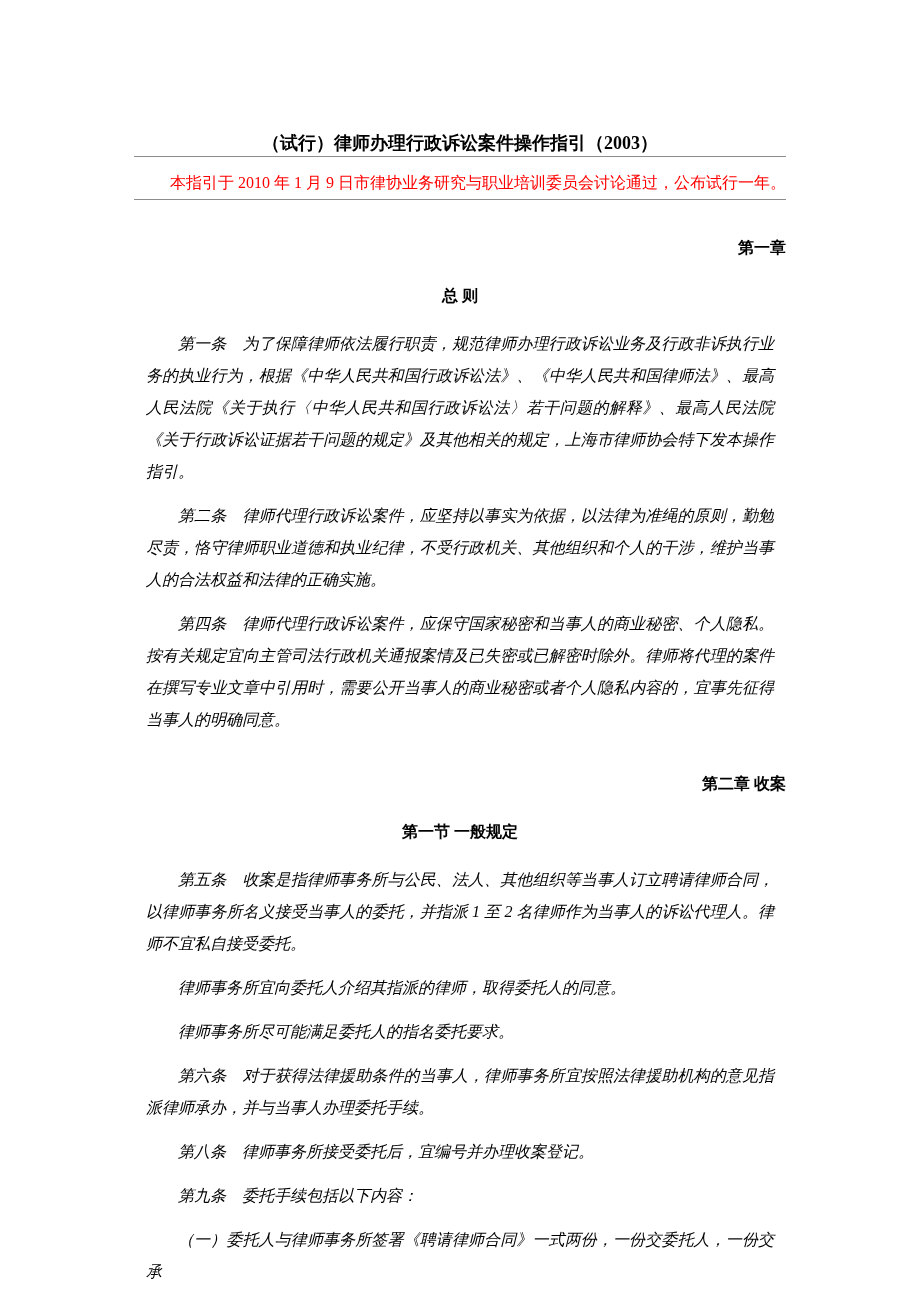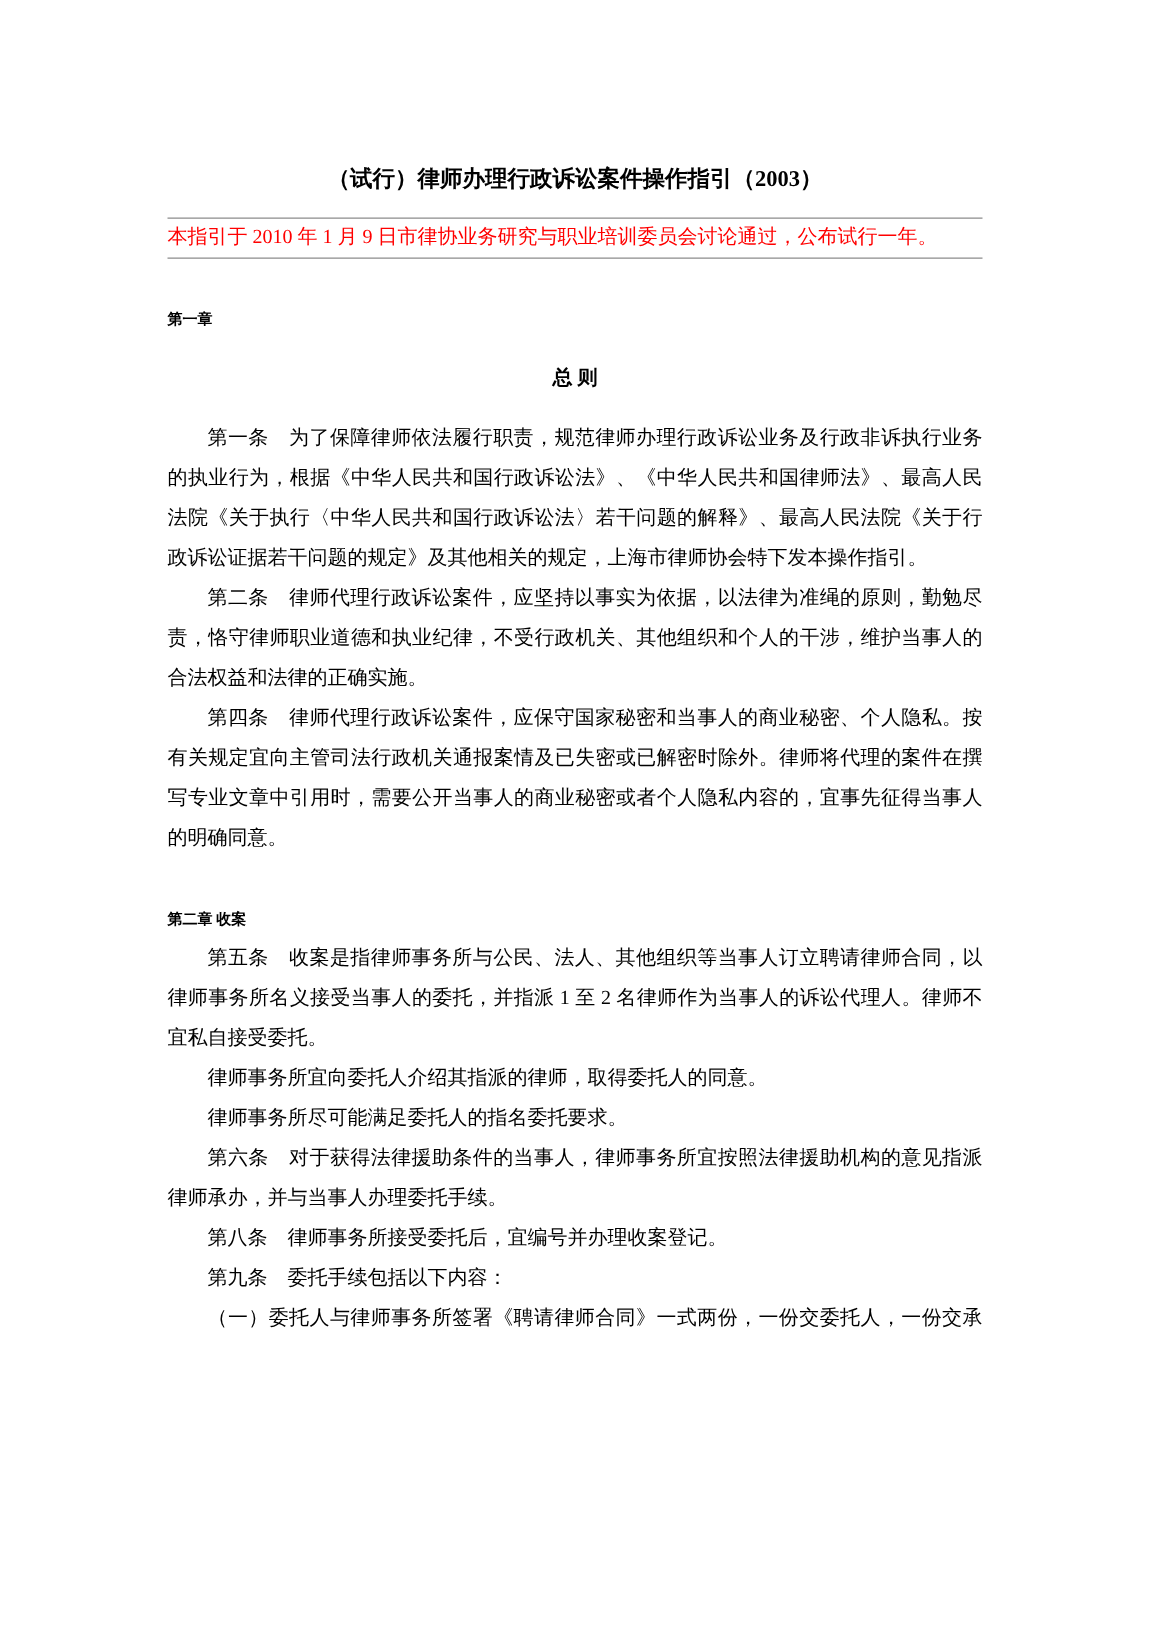--- a/index.html
+++ b/index.html
@@ -18,52 +18,52 @@
     padding-top: 130px;
   }
   .doc-title {
     margin: 0;
     font-size: 18px;
     font-weight: bold;
     text-align: center;
     line-height: 26px;
   }
   .notice {
-    margin-top: 18px;
     border-top: 1px solid #8c8c8c;
     border-bottom: 1px solid #8c8c8c;
-    padding: 5px 0 6px 0;
-    text-align: left;
+    padding: 16px 0 6px 0;
+    text-align: right;
   }
   .notice-text {
     color: #ff0000;
     font-size: 16px;
     line-height: 20px;
   }
   .h-chapter {
     margin: 0;
     margin-top: 32px;
-    font-size: 12px;
+    font-size: 16px;
     font-weight: bold;
-    text-align: left;
+    text-align: right;
     line-height: 32px;
   }
   .h-sub {
     margin: 16px;
     font-size: 16px;
     font-weight: bold;
     text-align: center;
     line-height: 32px;
   }
   .para {
-    margin: 0;
+    margin: 12px;
     font-size: 16px;
     line-height: 32px;
     text-align: justify;
     text-indent: 2em;
+    font-style: italic;
   }
   .para.justify-last {
     text-align-last: justify;
   }
 </style>
 </head>
 <body>
 
 <div class="page">
 
@@ -76,20 +76,21 @@
   <div class="h-chapter">第一章</div>
 
   <div class="h-sub">总 则</div>
 
   <p class="para">第一条　为了保障律师依法履行职责，规范律师办理行政诉讼业务及行政非诉执行业务的执业行为，根据《中华人民共和国行政诉讼法》、《中华人民共和国律师法》、最高人民法院《关于执行〈中华人民共和国行政诉讼法〉若干问题的解释》、最高人民法院《关于行政诉讼证据若干问题的规定》及其他相关的规定，上海市律师协会特下发本操作指引。</p>
   <p class="para">第二条　律师代理行政诉讼案件，应坚持以事实为依据，以法律为准绳的原则，勤勉尽责，恪守律师职业道德和执业纪律，不受行政机关、其他组织和个人的干涉，维护当事人的合法权益和法律的正确实施。</p>
   <p class="para">第四条　律师代理行政诉讼案件，应保守国家秘密和当事人的商业秘密、个人隐私。按有关规定宜向主管司法行政机关通报案情及已失密或已解密时除外。律师将代理的案件在撰写专业文章中引用时，需要公开当事人的商业秘密或者个人隐私内容的，宜事先征得当事人的明确同意。</p>
 
   <div class="h-chapter">第二章 收案</div>
 
+  <div class="h-sub">第一节 一般规定</div>
 
   <p class="para">第五条　收案是指律师事务所与公民、法人、其他组织等当事人订立聘请律师合同，以律师事务所名义接受当事人的委托，并指派 1 至 2 名律师作为当事人的诉讼代理人。律师不宜私自接受委托。</p>
   <p class="para">律师事务所宜向委托人介绍其指派的律师，取得委托人的同意。</p>
   <p class="para">律师事务所尽可能满足委托人的指名委托要求。</p>
   <p class="para">第六条　对于获得法律援助条件的当事人，律师事务所宜按照法律援助机构的意见指派律师承办，并与当事人办理委托手续。</p>
   <p class="para">第八条　律师事务所接受委托后，宜编号并办理收案登记。</p>
   <p class="para">第九条　委托手续包括以下内容：</p>
   <p class="para justify-last">（一）委托人与律师事务所签署《聘请律师合同》一式两份，一份交委托人，一份交承</p>
 
 </div>

